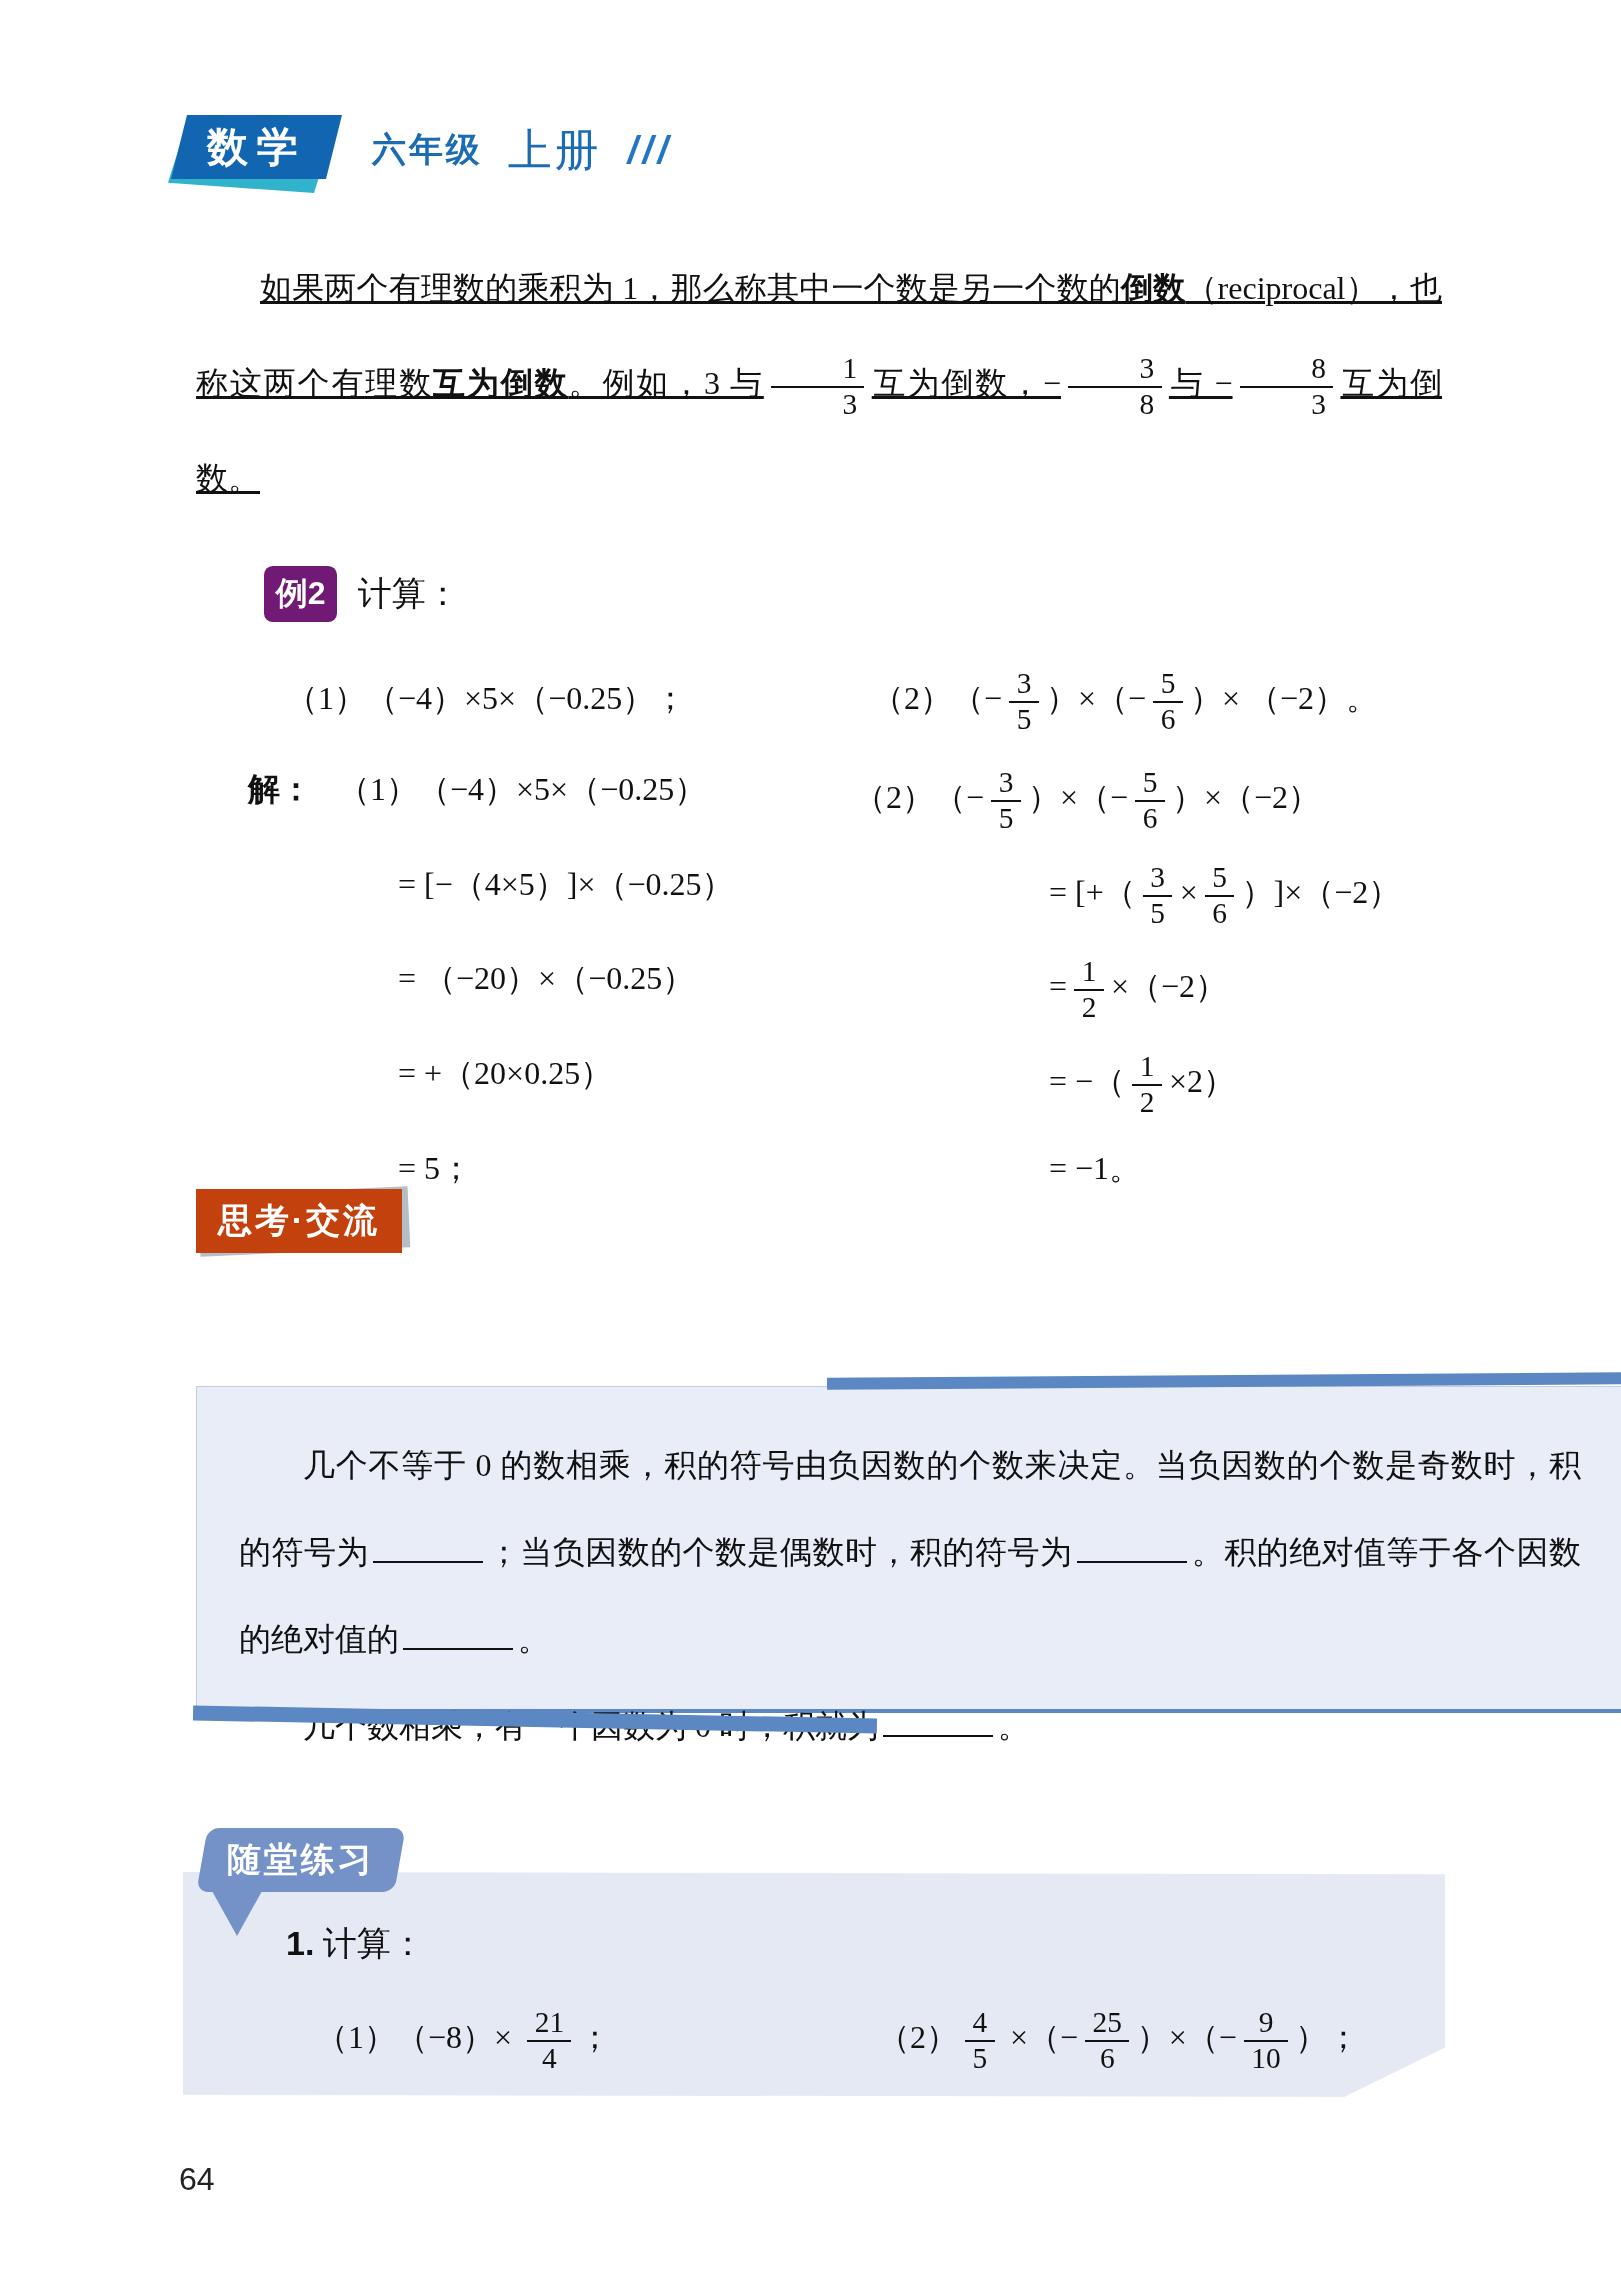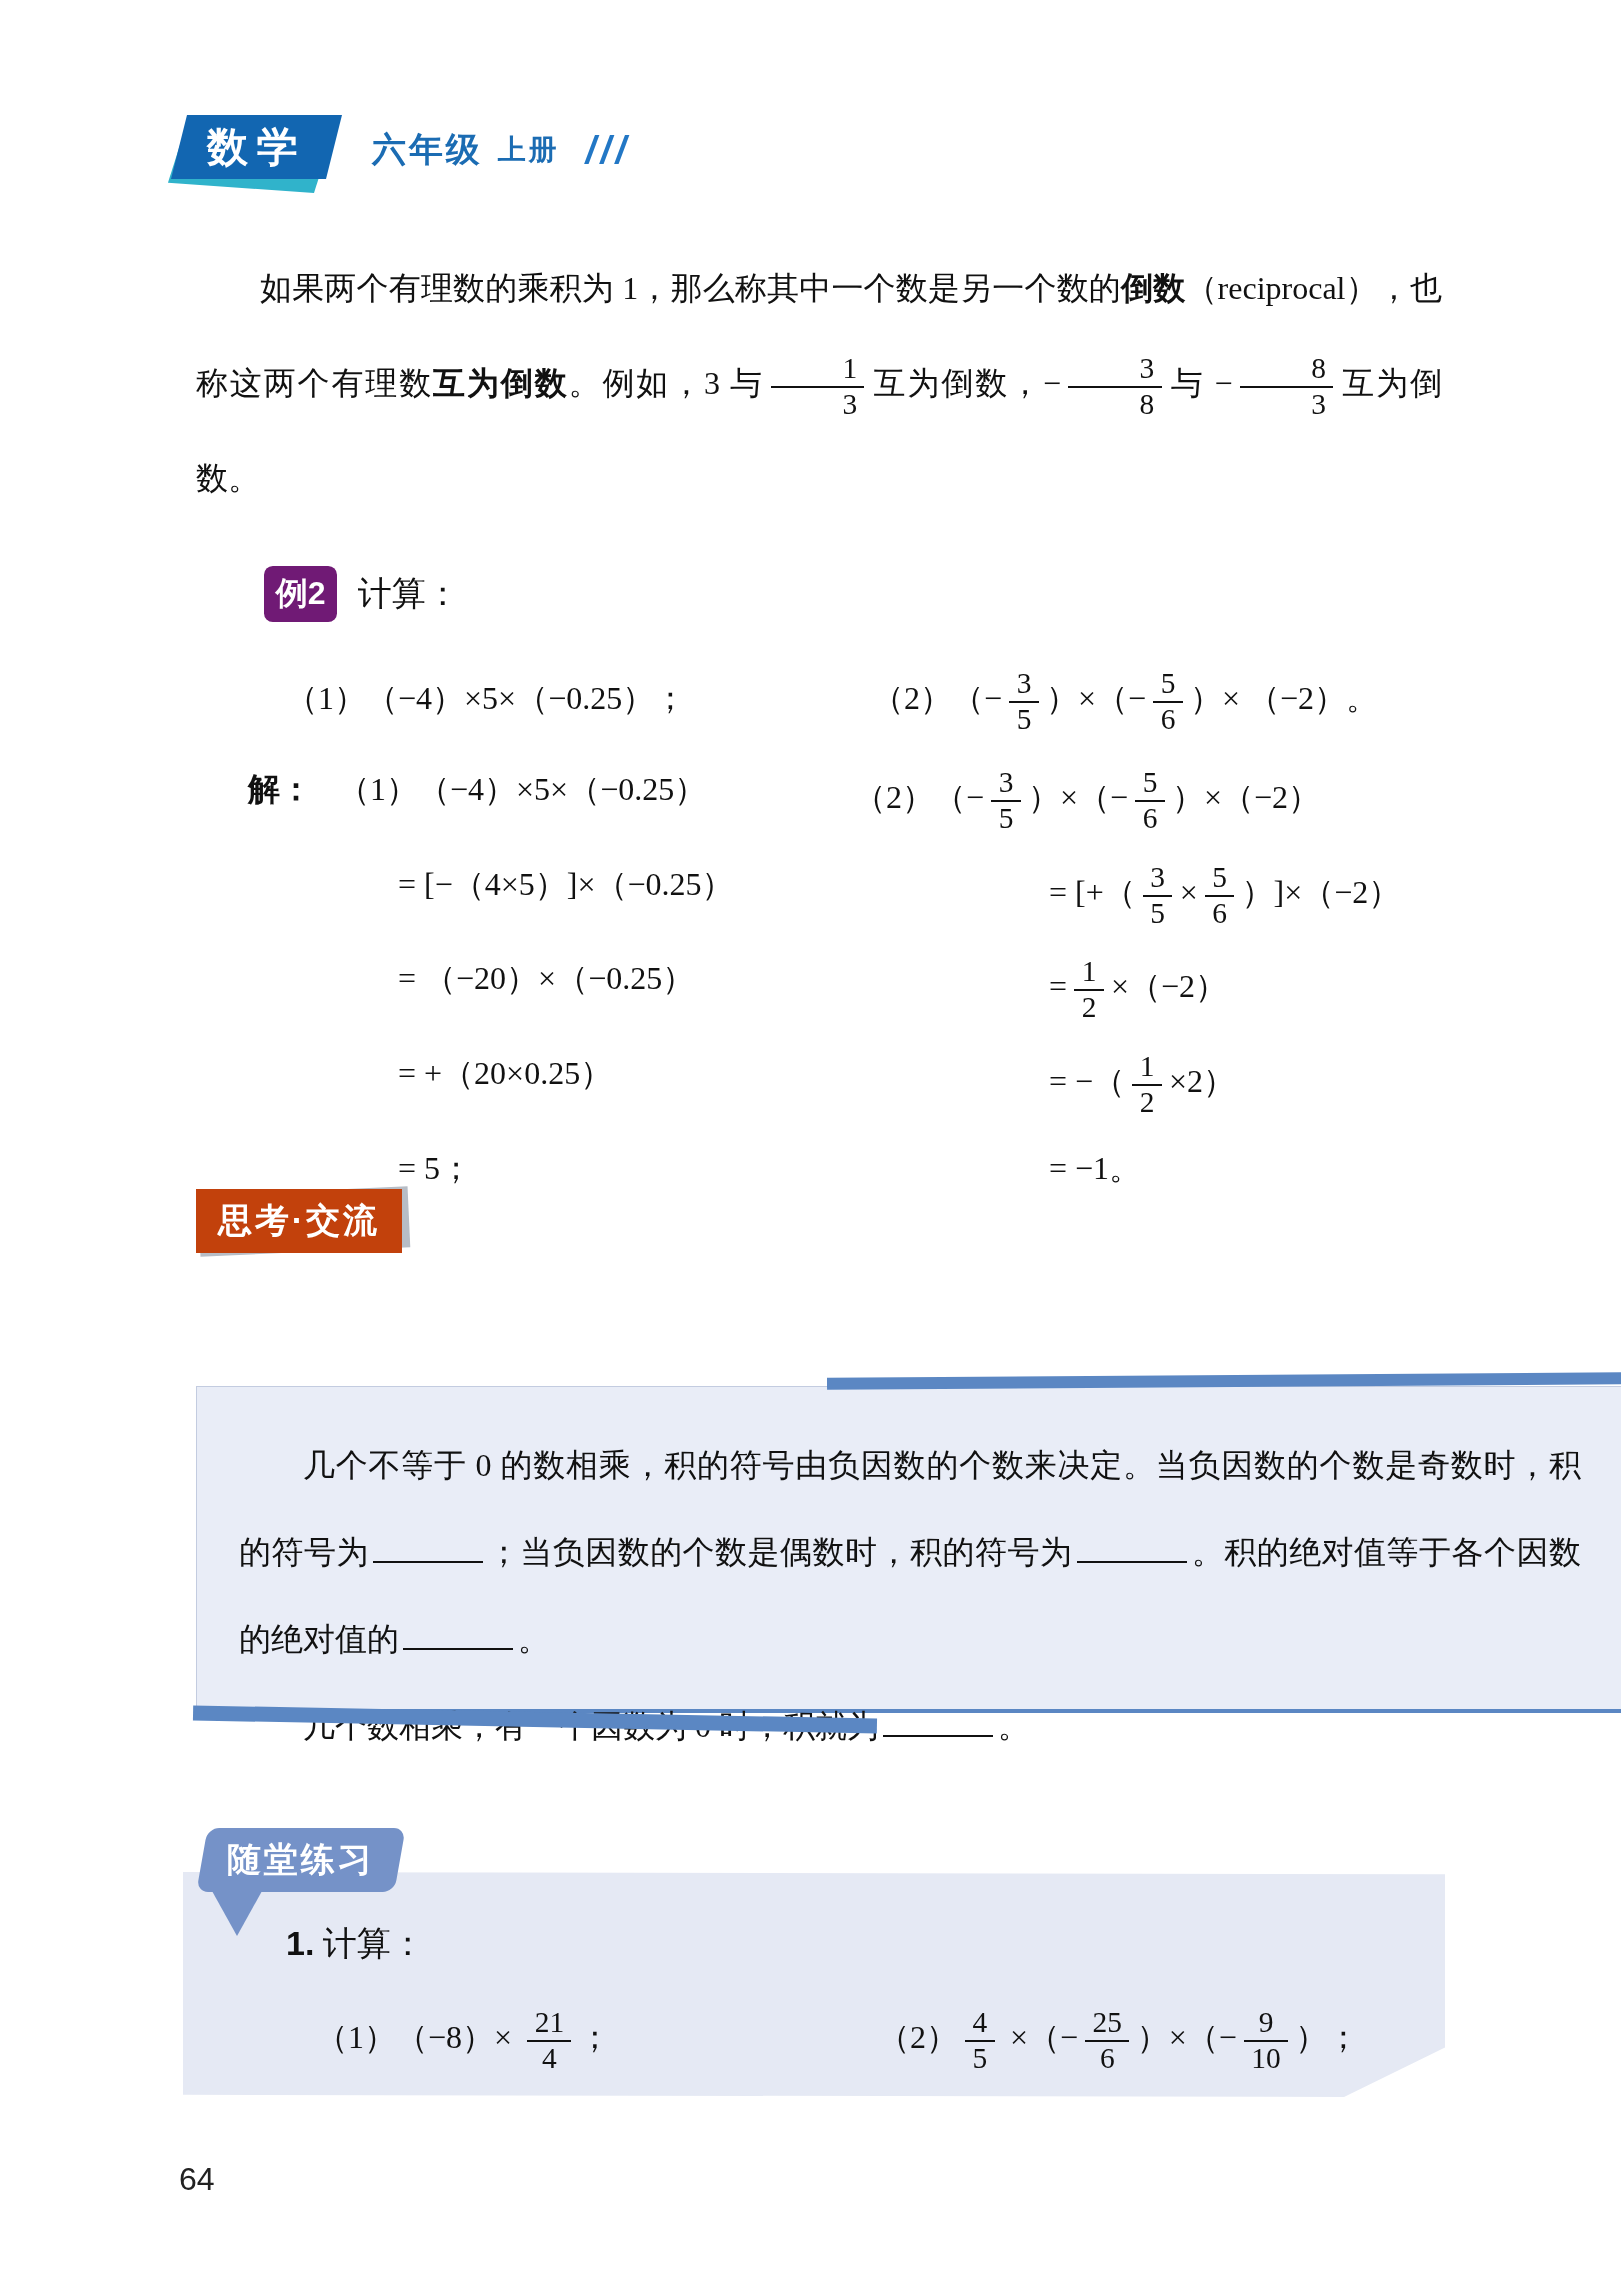--- a/index.html
+++ b/index.html
@@ -10,28 +10,28 @@
   .header{position:absolute;top:115px;left:179px;display:flex;align-items:center;}
   .subject-badge{position:relative;width:158px;height:70px;flex:0 0 auto;}
   .badge-back{position:absolute;left:-2.9px;top:13px;width:149px;height:60px;background:#30b3cb;
               transform:skew(-14deg) rotate(4deg);}
   .badge-front{position:absolute;left:0;top:0;width:155px;height:64px;background:#1266b1;
                transform:skew(-14deg);display:flex;align-items:center;justify-content:center;}
   .badge-front span{transform:skew(14deg);color:#fff;font-weight:bold;font-size:41px;
                     letter-spacing:8.8px;font-family:"Liberation Sans","DejaVu Sans",sans-serif;}
   .grade-text{margin-left:35px;color:#1b6cb3;font-weight:bold;font-size:34px;letter-spacing:2.9px;
               font-family:"Liberation Sans","DejaVu Sans",sans-serif;}
-  .vol-text{margin-left:15px;color:#1b6cb3;font-weight:bold;font-size:28px;letter-spacing:2.9px;
+  .vol-text{margin-left:25px;color:#1b6cb3;font-weight:normal;font-size:44px;letter-spacing:2.9px;
             font-family:"Liberation Sans","DejaVu Sans",sans-serif;}
   .slashes{margin-left:26px;color:#2277c5;font-weight:bold;font-style:italic;font-size:38px;
            letter-spacing:4.4px;font-family:"Liberation Sans","DejaVu Sans",sans-serif;}
 
   
   .bodytext{font-size:32px;line-height:95px;text-align:justify;}
-  .intro{position:absolute;top:241px;left:196px;width:1246px;text-indent:64px;}
+  .intro{position:absolute;top:241px;left:196px;width:1246px;text-indent:64px;text-decoration:underline;}
 
   
   .frac{display:inline-block;text-align:center;vertical-align:middle;margin:0 7.3px;
         font-size:0.92em;line-height:1.15;}
   .frac .num{display:block;padding:0 7.3px;border-bottom:2.2px solid #111;}
   .frac .den{display:block;padding:0 7.3px;}
   .blank{display:inline-block;width:110px;height:1em;border-bottom:2.9px solid #111;
          vertical-align:baseline;margin:0 4.4px;}
 
   

